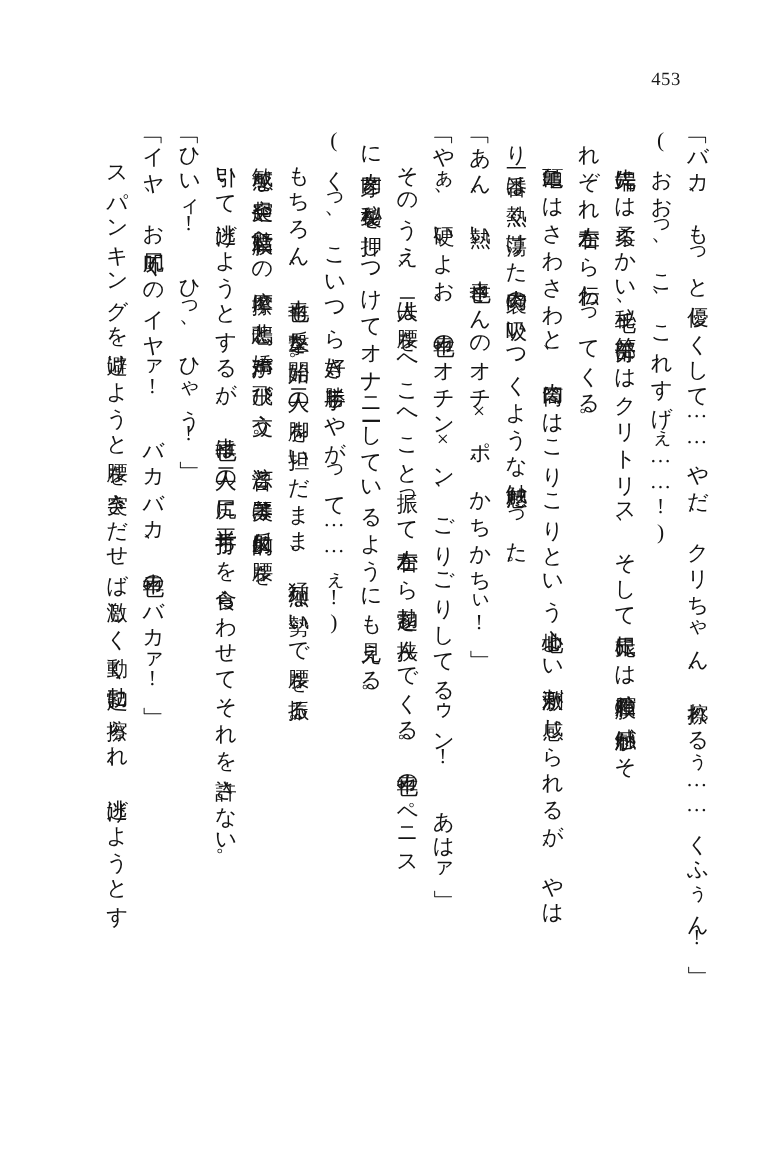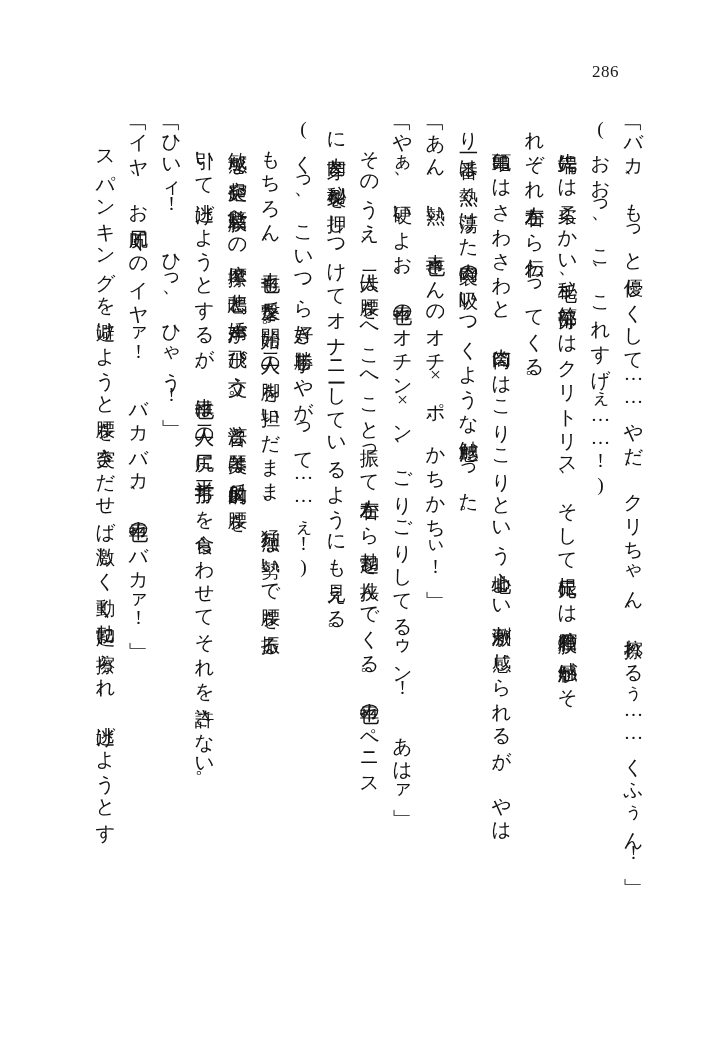--- a/index.html
+++ b/index.html
@@ -60,21 +60,21 @@
   }
   .vline.indent {
     padding-top: 19px;
   }
 </style>
 </head>
 <body>
 
 <div class="page">
 
-  <div class="page-number">286</div>
+  <div class="page-number">453</div>
 
   <div class="text-block">
     <div class="vline">「バカ、もっと優しくして……やだ、クリちゃん、擦れるぅ……くふぅん!」</div>
     <div class="vline">(おおっ、こ、これすげぇ……!)</div>
     <div class="vline indent">先端には柔らかい秘毛、竿部分にはクリトリス、そして根元には膣粘膜の感触がそ</div>
     <div class="vline">れぞれ左右から伝わってくる。</div>
     <div class="vline indent">亀頭にはさわさわと、肉筒にはこりこりという心地よい刺激が感じられるが、やは</div>
     <div class="vline">り一番は熱く蕩けた肉襞の吸いつくような触感だった。</div>
     <div class="vline">「あん、熱い、幸也さんのオチ×ポ、かちかちぃ!」</div>
     <div class="vline">「やぁ、硬いよお、幸也のオチン×ン、ごりごりしてるゥン! あはァ」</div>

